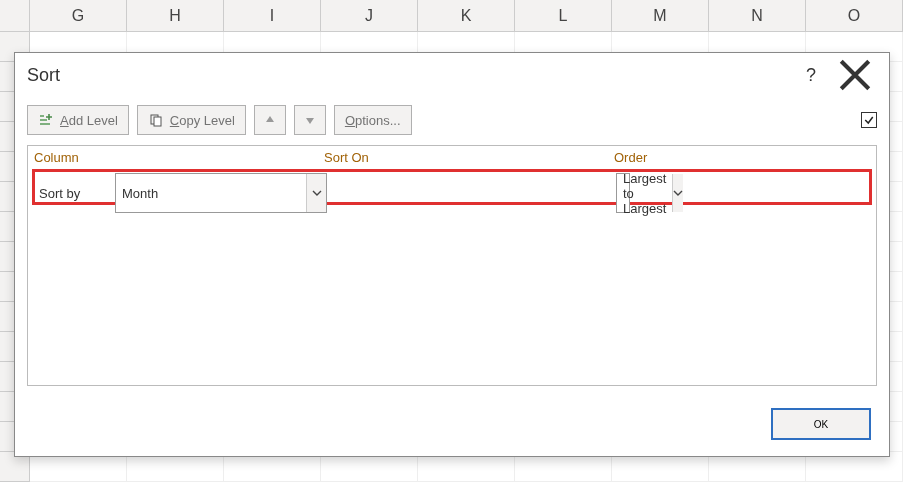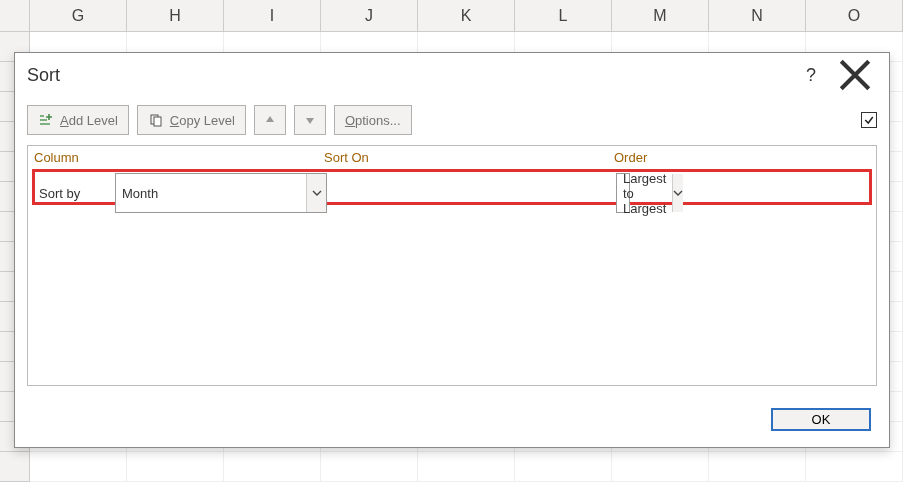--- a/index.html
+++ b/index.html
@@ -151,26 +151,26 @@
     .sg-body-empty {
       height: 172px;
       border-top: 0;
       margin: 0 4px 4px 4px;
     }
     .dialog-footer {
       display:flex; justify-content:flex-end; gap:18px;
       padding: 10px 18px 16px 18px;
     }
     .fbtn {
-      width: 100px; height: 23px;
+      width: 100px; height: 32px;
       border: 1px solid #b0b0b0;
       background: #f3f2f1;
       display:flex; align-items:center; justify-content:center;
       cursor:pointer;
-      font-size: 13px;
+      font-size: 10px;
     }
     .fbtn.primary { border: 2px solid #2e6fc1; }
   </style>
 </head>
 <body>
 
 <div class="sheet">
   <div class="col-headers">
     <div class="row-head-spacer"></div>
     <div class="col-header">G</div>

